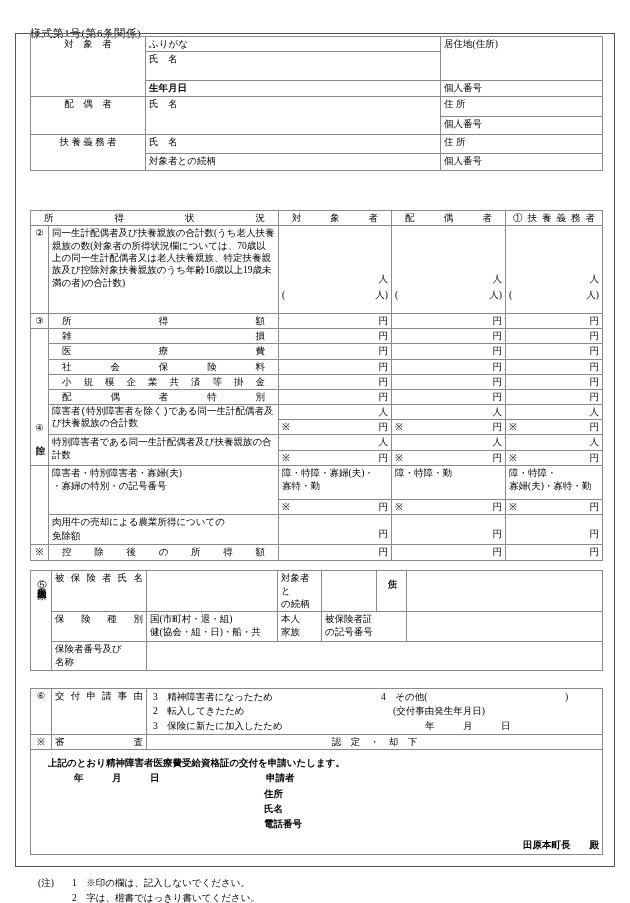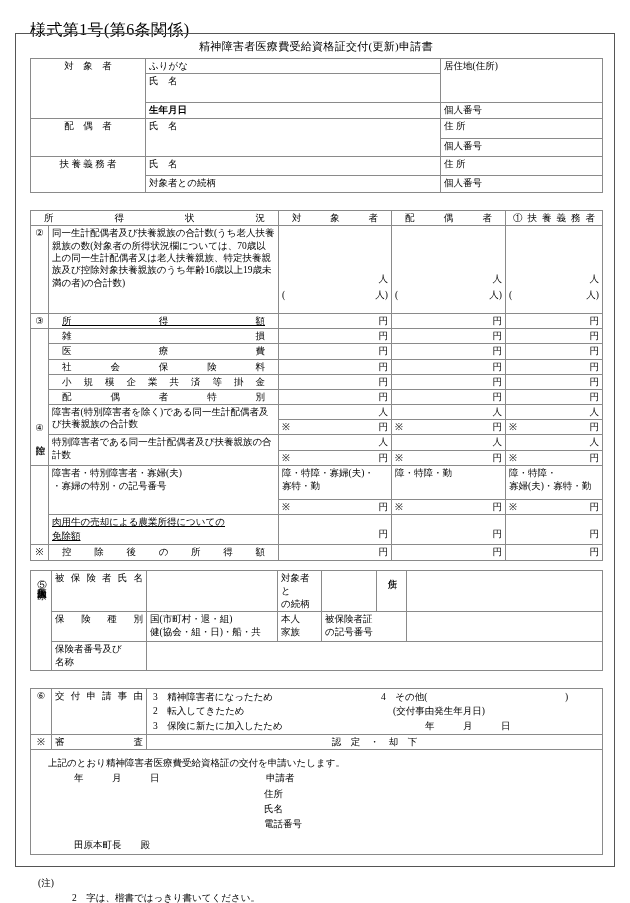--- a/index.html
+++ b/index.html
@@ -6,21 +6,21 @@
   body{
     width:630px;height:903px;
     background:#ffffff;
     font-family:"Liberation Serif","DejaVu Serif",serif;
     color:#000;
     font-size:9.5px;
     -webkit-font-smoothing:none;
   }
   .page{position:relative;width:630px;height:903px;box-sizing:border-box;}
 
-  .form-no{position:absolute;left:30px;top:20px;font-size:16px;letter-spacing:.4px;}
+  .form-no{position:absolute;left:30px;top:26px;font-size:11px;letter-spacing:.4px;}
 
   .outer{
     position:absolute;left:15px;top:33px;width:600px;height:834px;
     border:1px solid #555;box-sizing:border-box;
   }
 
   
   table.frm{
     border-collapse:collapse;
     table-layout:fixed;
@@ -83,21 +83,20 @@
 </head>
 <body>
 
 <div class="page">
 
   <div class="form-no">様式第1号(第6条関係)</div>
 
   <div class="outer">
 
     <div class="sec" style="top:2px;">
-      <div class="title-row">精神障害者医療費受給資格証交付(更新)申請書</div>
       <table class="frm">
         <colgroup>
           <col style="width:115px">
             <col style="width:295px">
             <col style="width:162px">
         </colgroup>
         <tbody>
             <tr>
           <td rowspan="3" class="c mid" style="height:auto;">対　象　者</td>
           <td style="height:15px;">ふりがな</td>
@@ -184,21 +183,21 @@
             <div style="height:4px;"></div>
             <div>
                   <span class="mk">(</span>
                   <span class="yen">人)</span>
                 </div>
           </td>
         </tr>
 
         <tr>
           <td class="c">③</td>
-          <td style="height:14px;text-decoration:underline;">
+          <td style="height:14px;">
             <span class="spread spread-pad">所　　　　　得　　　　　額</span>
           </td>
           <td class="r">円</td>
           <td class="r">円</td>
           <td class="r">円</td>
         </tr>
 
         <tr>
           <td rowspan="9" class="c" style="width:18px;">
             <div style="padding-top:92px;">④</div>
@@ -238,21 +237,21 @@
         <tr>
           <td style="height:14px;">
             <span class="spread spread-pad">配　　偶　　者　　特　　別</span>
           </td>
           <td class="r">円</td>
           <td class="r">円</td>
           <td class="r">円</td>
         </tr>
 
         <tr>
-          <td rowspan="2" style="height:14px;line-height:1.3;">障害者(特別障害者を除く)である同一生計配偶者及び扶養親族の合計数</td>
+          <td rowspan="2" style="height:14px;line-height:1.3;font-family:Liberation Mono, monospace;">障害者(特別障害者を除く)である同一生計配偶者及び扶養親族の合計数</td>
           <td class="r" style="height:13px;">人</td>
           <td class="r">人</td>
           <td class="r">人</td>
         </tr>
         <tr>
           <td style="height:13px;">
             <span class="mk">※</span>
                 <span class="yen">円</span>
           </td>
           <td>
@@ -311,21 +310,21 @@
             <span class="mk">※</span>
                 <span class="yen">円</span>
           </td>
           <td>
             <span class="mk">※</span>
                 <span class="yen">円</span>
           </td>
         </tr>
 
         <tr>
-          <td style="height:28px;line-height:1.45;text-decoration:underline;">
+          <td style="height:28px;line-height:1.45;">
             <span class="cellline">肉用牛の売却による農業所得についての</span>
             <span class="cellline">免除額</span>
           </td>
           <td class="bot r">
             <div style="height:12px;"></div>
                 <div>円</div>
           </td>
           <td class="bot r">
             <div style="height:12px;"></div>
                 <div>円</div>
@@ -438,39 +437,40 @@
           </td>
         </tr>
         <tr>
           <td class="c mid">※</td>
           <td class="mid">
             <span class="spread">審　　　　査</span>
           </td>
           <td class="c mid" style="height:15px;">認　定　・　却　下</td>
         </tr>
         <tr>
-          <td colspan="3" style="height:93px;">
+          <td colspan="3" style="height:93px;font-weight:bold;">
             <div class="sig-area">
               <div class="ind1">上記のとおり精神障害者医療費受給資格証の交付を申請いたします。</div>
               <div style="position:relative;">
                 <span class="ind2">年　　　月　　　日</span>
                 <span style="position:absolute;left:232px;top:0;">申請者</span>
               </div>
               <div class="ind3">住所</div>
               <div class="ind3">氏名</div>
               <div class="ind3">電話番号</div>
-              <div class="ind2" style="padding-top:5px;">田原本町長　　殿</div>
+              <div class="ind2" style="padding-top:5px;text-align:right;">田原本町長　　殿</div>
             </div>
           </td>
         </tr>
       </tbody>
         </table>
     </div>
 
     <div class="note">
       <div style="position:relative;">
         <span>(注)</span>
+        <span style="position:absolute;left:34px;top:0;">1　※印の欄は、記入しないでください。</span>
       </div>
       <div style="padding-left:34px;">2　字は、楷書ではっきり書いてください。</div>
     </div>
 
   </div>
 </div>
 
 </body></html>

